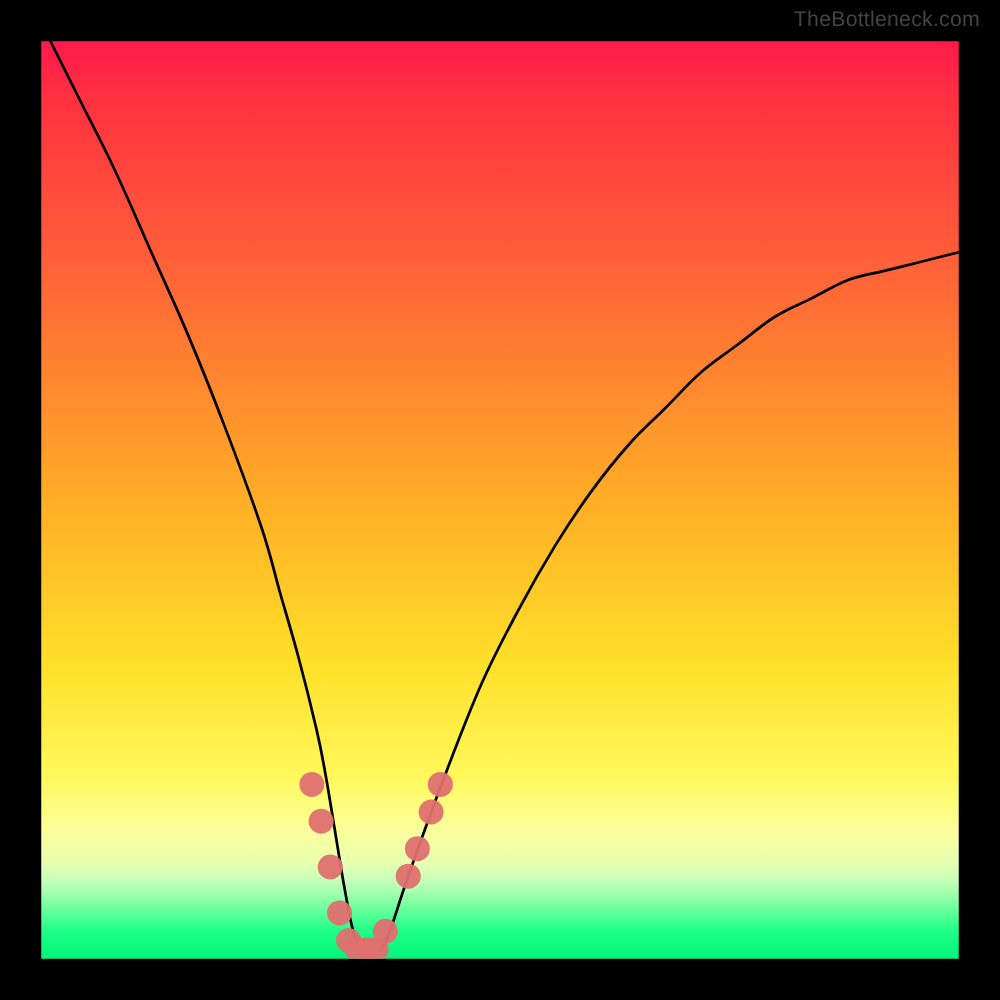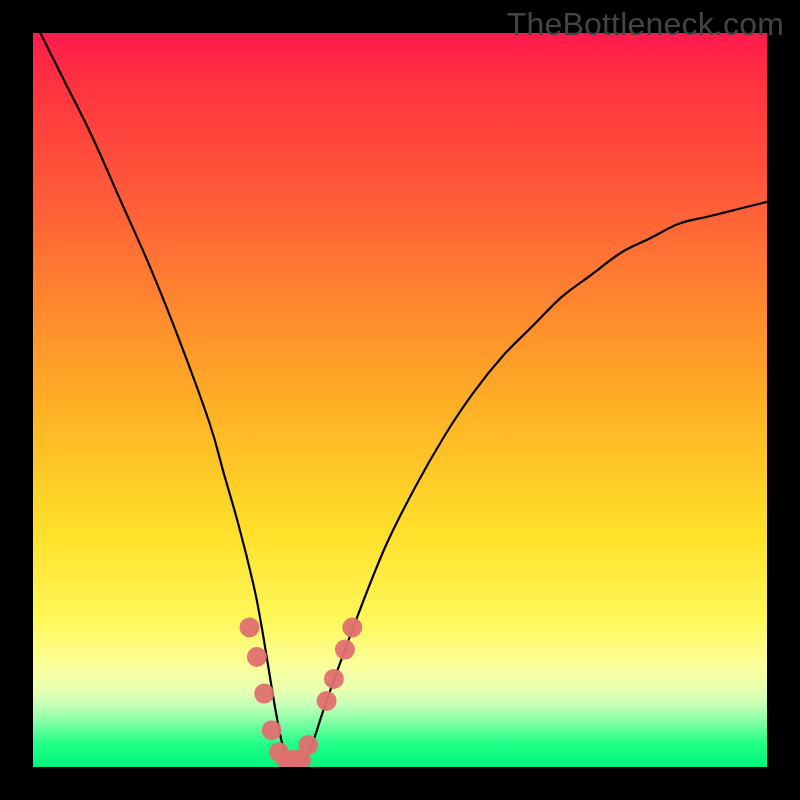--- a/index.html
+++ b/index.html
@@ -41,21 +41,21 @@
       #4dff95 95.5%,
       #1eff87 97%,
       #03f47a 100%
     );
   }
   .watermark {
     position: absolute;
     top: 6px;
     right: 16px;
     color: #444;
-    font-size: 32px;
+    font-size: 17px;
     font-weight: 400;
     letter-spacing: 0.2px;
     white-space: nowrap;
   }
   svg.overlay {
     position: absolute;
     top: 33px;
     left: 33px;
     width: 734px;
     height: 734px;

